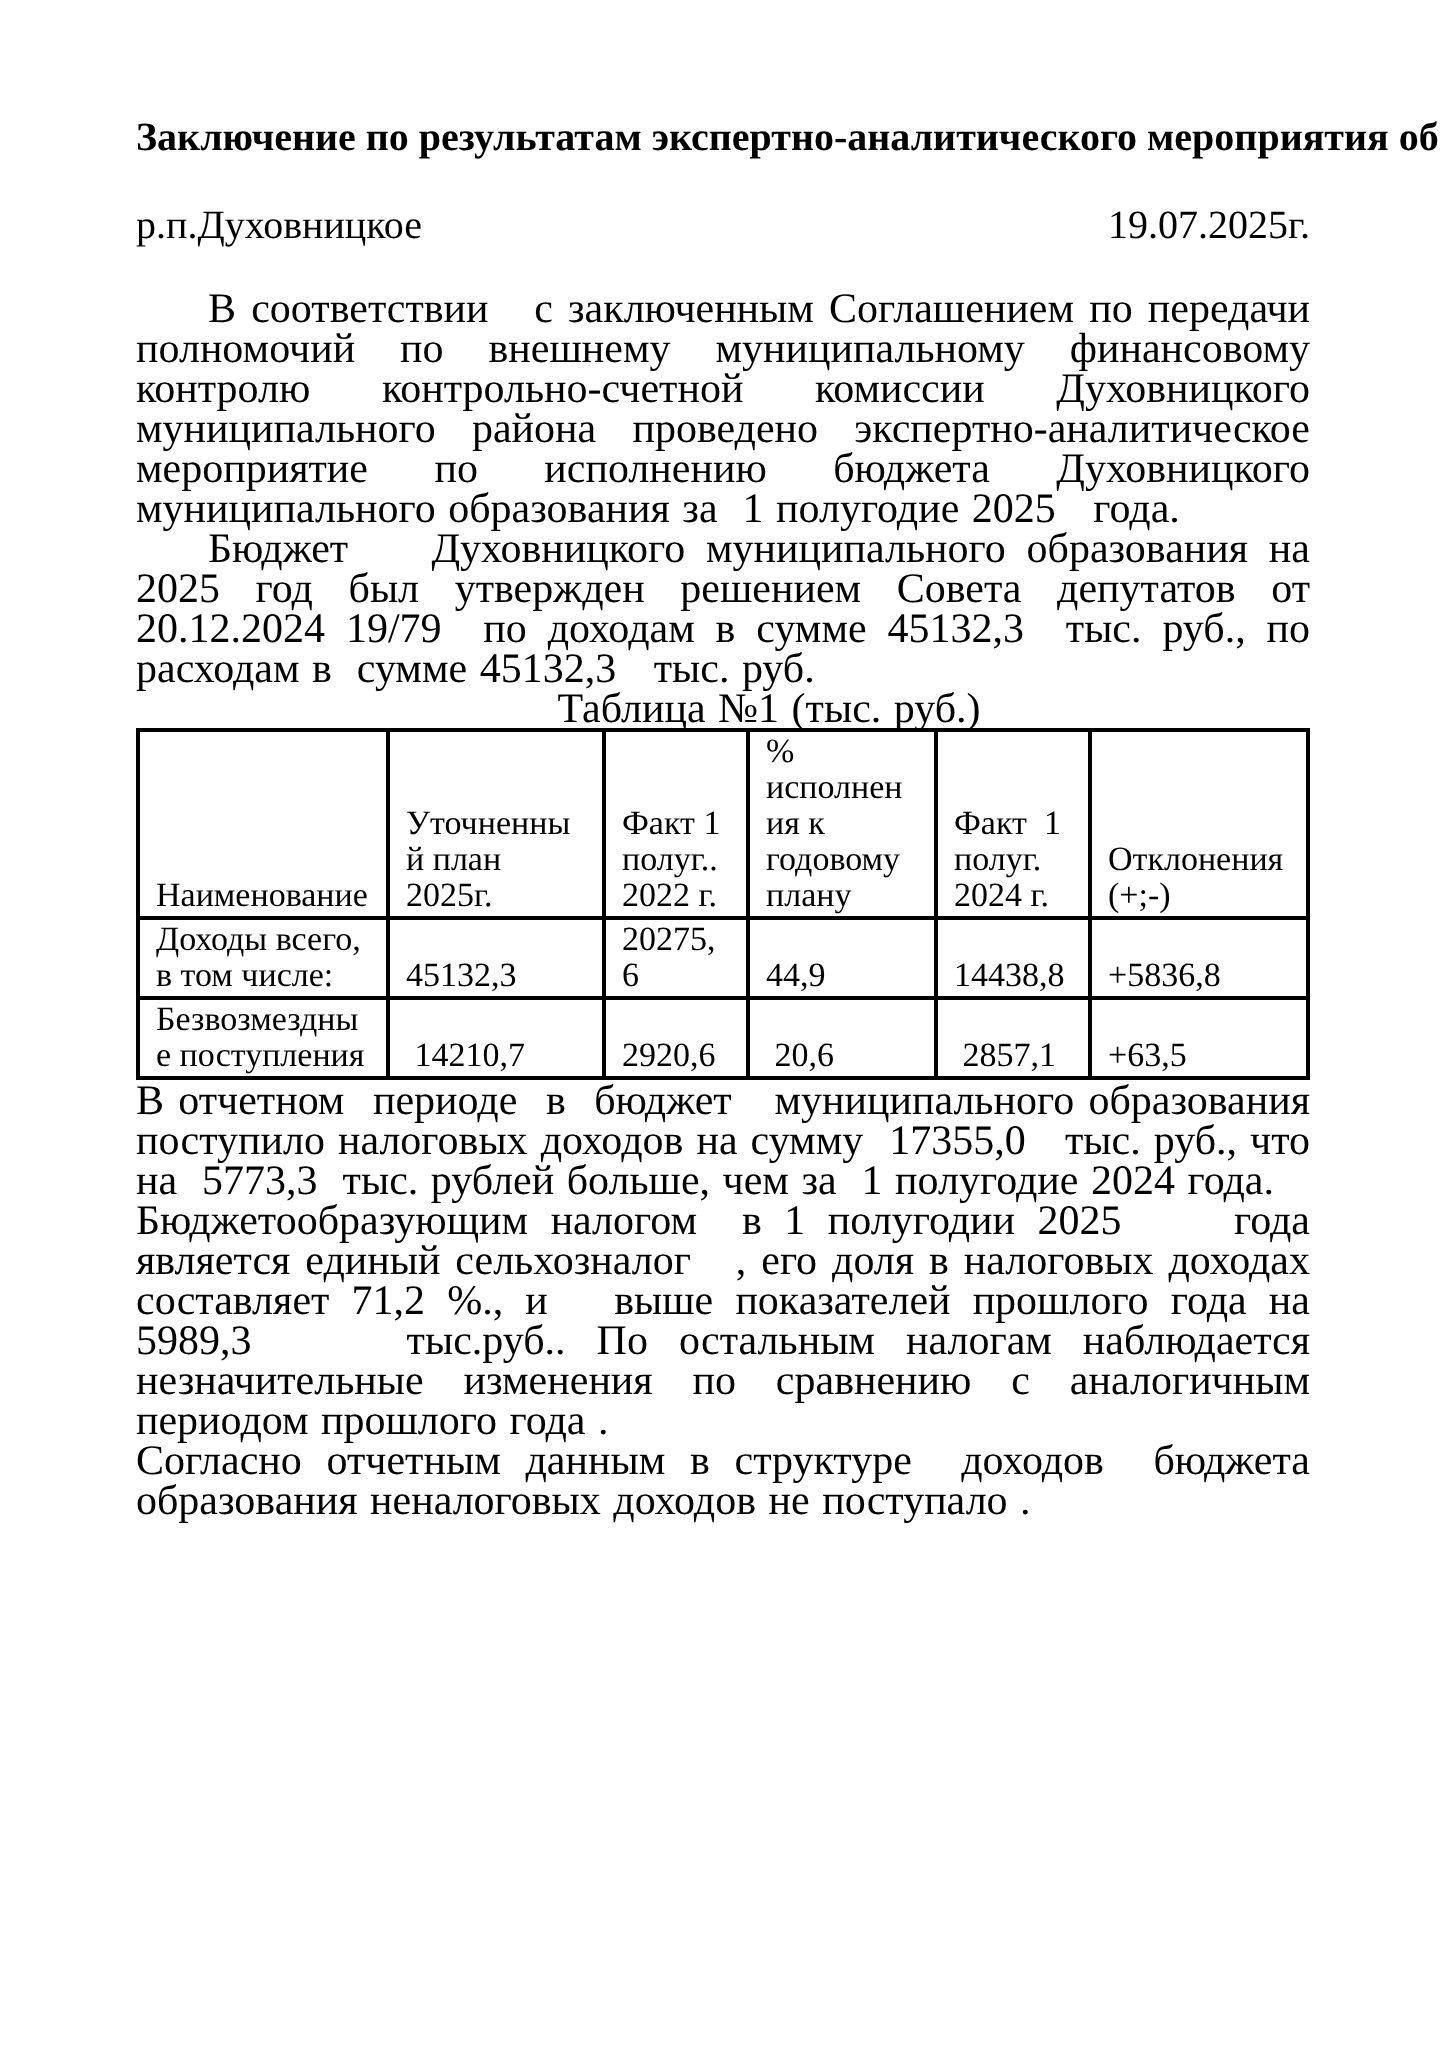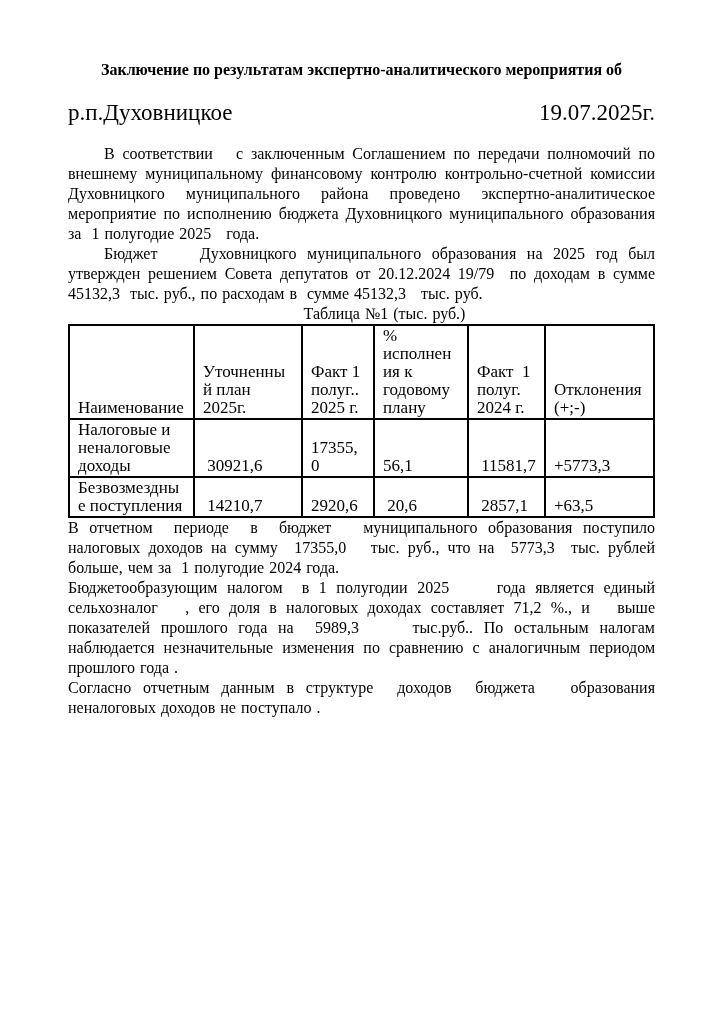--- a/index.html
+++ b/index.html
@@ -13,36 +13,36 @@
     height: 1023px;
     box-sizing: border-box;
     padding: 58px 68px 0 68px;
     background: #ffffff;
     color: #000000;
     font-family: "Liberation Serif", "DejaVu Serif", serif;
     overflow: hidden;
   }
   .doc-title {
     margin: 0;
-    font-size: 16px;
+    font-size: 20px;
     font-weight: bold;
     text-align: center;
     line-height: 23px;
   }
   .doc-title .tline { white-space: nowrap; display: block; }
   .dateline {
     display: flex;
     justify-content: space-between;
     margin-top: 22px;
-    font-size: 23px;
+    font-size: 20px;
     line-height: 20px;
   }
   p.body-par {
     margin: 0;
-    font-size: 16px;
+    font-size: 21px;
     line-height: 20px;
     text-align: justify;
     white-space: pre-wrap;
     word-spacing: 1px;
   }
   p.indent { text-indent: 36px; }
   p.first-par { margin-top: 21px; }
   p.caption {
     text-align: center;
     text-indent: 46px;
@@ -96,32 +96,32 @@
         <col class="c2">
         <col class="c3">
         <col class="c4">
         <col class="c5">
         <col class="c6">
     </colgroup>
     <tbody>
       <tr>
         <th>Наименование</th>
         <th>Уточненный план 2025г.</th>
-        <th>Факт 1 полуг.. 2025 г.</th>
+        <th>Факт 1 полуг.. 2022 г.</th>
         <th>% исполнения к годовому плану</th>
         <th>Факт  1 полуг. 2024 г.</th>
         <th>Отклонения (+;-)</th>
       </tr>
       <tr>
-        <td>Налоговые и неналоговые доходы</td>
-        <td> 30921,6</td>
-        <td>17355,0</td>
-        <td>56,1</td>
-        <td> 11581,7</td>
-        <td>+5773,3</td>
+        <td>Доходы всего, в том числе:</td>
+        <td>45132,3</td>
+        <td>20275,6</td>
+        <td>44,9</td>
+        <td>14438,8</td>
+        <td>+5836,8</td>
       </tr>
       <tr>
         <td>Безвозмездные поступления</td>
         <td> 14210,7</td>
         <td>2920,6</td>
         <td> 20,6</td>
         <td> 2857,1</td>
         <td>+63,5</td>
       </tr>
     </tbody>

